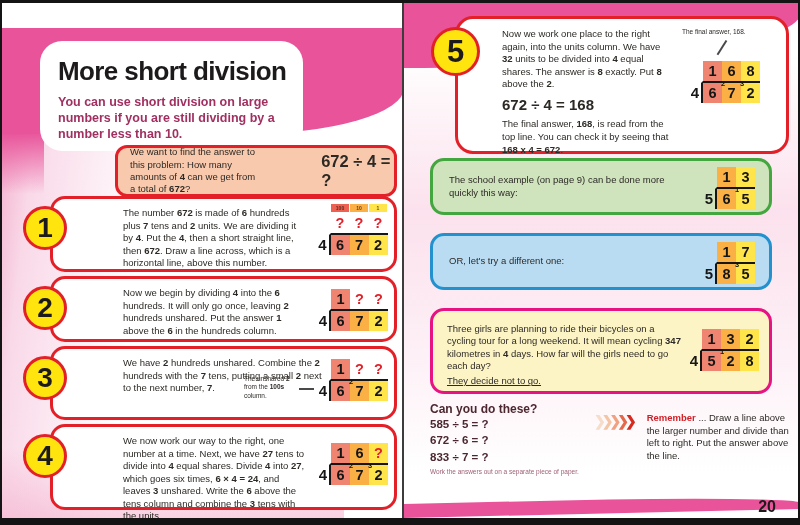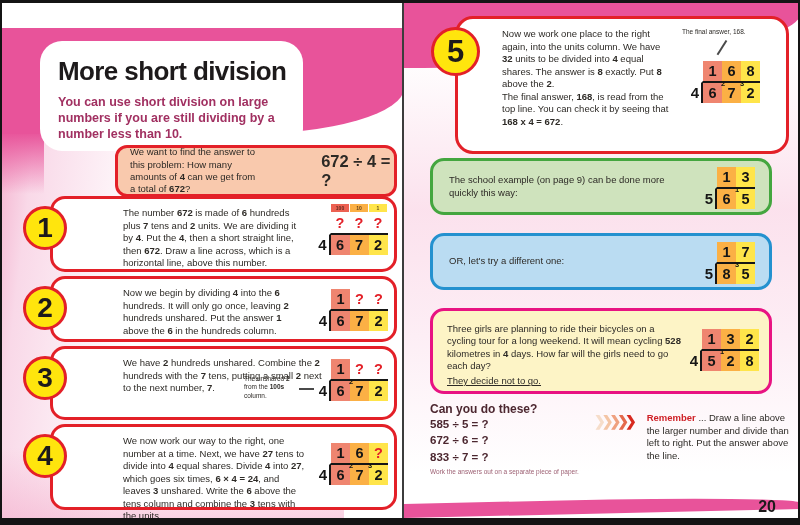--- a/index.html
+++ b/index.html
@@ -246,20 +246,21 @@
     <div class="page-num" id="page-num-left">12</div>
   </div>
 
   <div class="page" id="right-page">
     <div class="band-top-right"></div>
 
     <div id="step5-card">
       <div class="step-circle">5</div>
       <div id="step5-body">
         <div>Now we work one place to the right again, into the units column. We have <b>32</b> units to be divided into <b>4</b> equal shares. The answer is <b>8</b> exactly. Put <b>8</b> above the <b>2</b>.</div>
+        <div id="step5-eq">672 ÷ 4 = 168</div>
         <div>The final answer, <b>168</b>, is read from the top line. You can check it by seeing that <b>168 x 4 = 672</b>.</div>
       </div>
       <div class="tiny-note" id="note-step5">The final answer, 168.</div>
       <div id="note-line-5"></div>
       <div class="dg" id="dg-step5">
           <div class="dg-row dg-top">
             <span class="dg-div"></span>
             <span class="dg-cells">
               <span class="dg-cell bg-salmon">1</span>
               <span class="dg-cell bg-orange">6</span>
@@ -311,21 +312,21 @@
             <span class="dg-div">5</span>
             <span class="dg-cells">
               <span class="dg-cell bg-orange">8</span>
               <span class="dg-cell bg-yellow"><span class="sup">3</span>5</span>
             </span>
           </div>
         </div>
     </div>
 
     <div class="info-box" id="story-box">
-      <div id="story-text">Three girls are planning to ride their bicycles on a cycling tour for a long weekend. It will mean cycling <b>528</b> kilometres in <b>4</b> days. How far will the girls need to go each day?</div>
+      <div id="story-text">Three girls are planning to ride their bicycles on a cycling tour for a long weekend. It will mean cycling <b>347</b> kilometres in <b>4</b> days. How far will the girls need to go each day?</div>
       <div id="story-footer">They decide not to go.</div>
       <div class="dg" id="dg-story">
           <div class="dg-row dg-top">
             <span class="dg-div"></span>
             <span class="dg-cells">
               <span class="dg-cell bg-salmon">1</span>
               <span class="dg-cell bg-orange">3</span>
               <span class="dg-cell bg-yellow">2</span>
             </span>
           </div>

